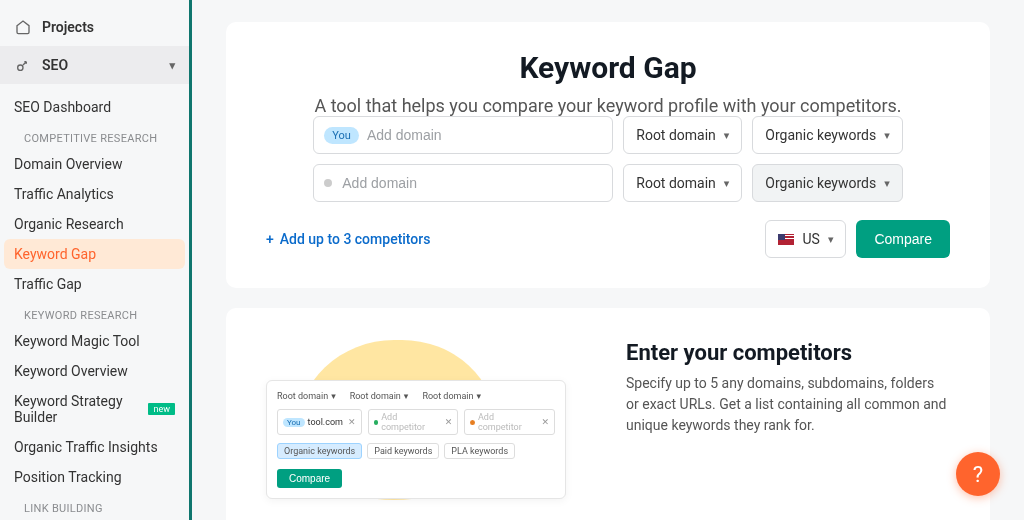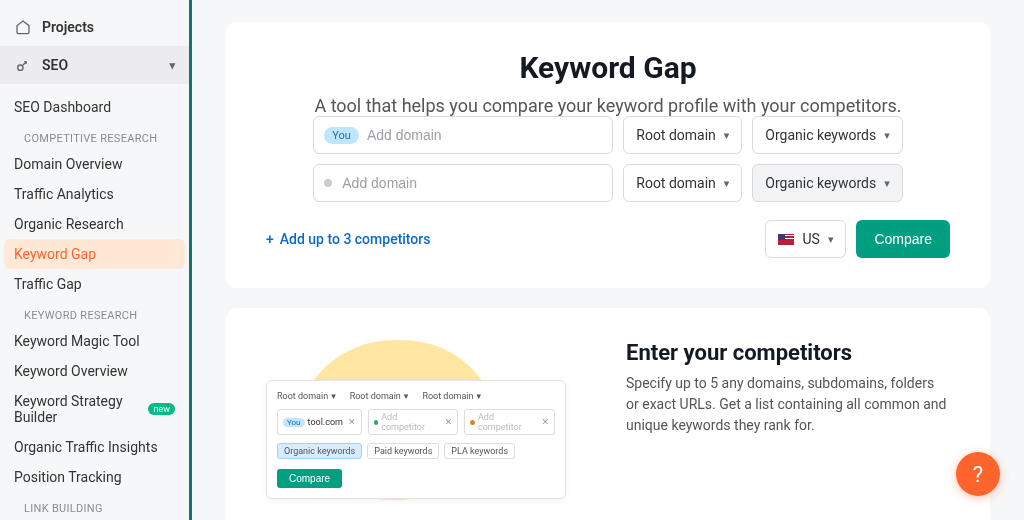--- a/index.html
+++ b/index.html
@@ -9,21 +9,21 @@
     .sidebar { width: 192px; background: #f6f7f8; border-right: 3px solid #0f766e; height: 100%; overflow-y: auto; }
     .sidebar-top { padding: 8px 0; }
     .sidebar-item { display: flex; align-items: center; padding: 10px 14px; font-size: 14px; color: #333; cursor: pointer; }
     .sidebar-item.bold { font-weight: 600; }
     .sidebar-item .icon { width: 18px; height: 18px; margin-right: 10px; display: inline-flex; align-items: center; justify-content: center; color: #666; }
     .sidebar-item.expanded { background: #ececee; color: #333; font-weight: 600; justify-content: space-between; }
     .sidebar-item.expanded .left { display: flex; align-items: center; }
     .sidebar-section-label { font-size: 11px; color: #8a8c8f; letter-spacing: 0.3px; padding: 10px 24px 4px; }
     .sidebar-link { padding: 7px 14px; font-size: 14px; color: #333; cursor: pointer; display: flex; align-items: center; }
     .sidebar-link.active { color: #ff642d; background: #ffe9d6; border-radius: 6px; margin: 0 4px; padding: 7px 10px; }
-    .badge-new { background: #00bc87; color: #fff; font-size: 9px; padding: 1px 5px; border-radius: 6px; margin-left: 6px; }
+    .badge-new { background: #00bc87; color: #fff; font-size: 9px; padding: 1px 5px; border-radius: 1px; margin-left: 6px; }
     
     
     .main { flex: 1; padding: 22px 34px; overflow-y: auto; }
     .card { background: #fff; border-radius: 10px; padding: 28px 40px 30px; margin-bottom: 20px; }
     .title { font-size: 30px; font-weight: 700; color: #131a23; text-align: center; margin-bottom: 10px; }
     .subtitle { font-size: 18px; color: #555; text-align: center; }
     
     .row { display: flex; gap: 10px; margin-bottom: 10px; justify-content: center; }
     .domain-input { display: flex; align-items: center; border: 1px solid #d8dadd; border-radius: 6px; width: 300px; height: 38px; padding: 0 10px; background: #fff; }
     .pill-you { background: #bfe6ff; color: #1a6fb3; font-size: 11px; padding: 2px 8px; border-radius: 10px; margin-right: 8px; }

